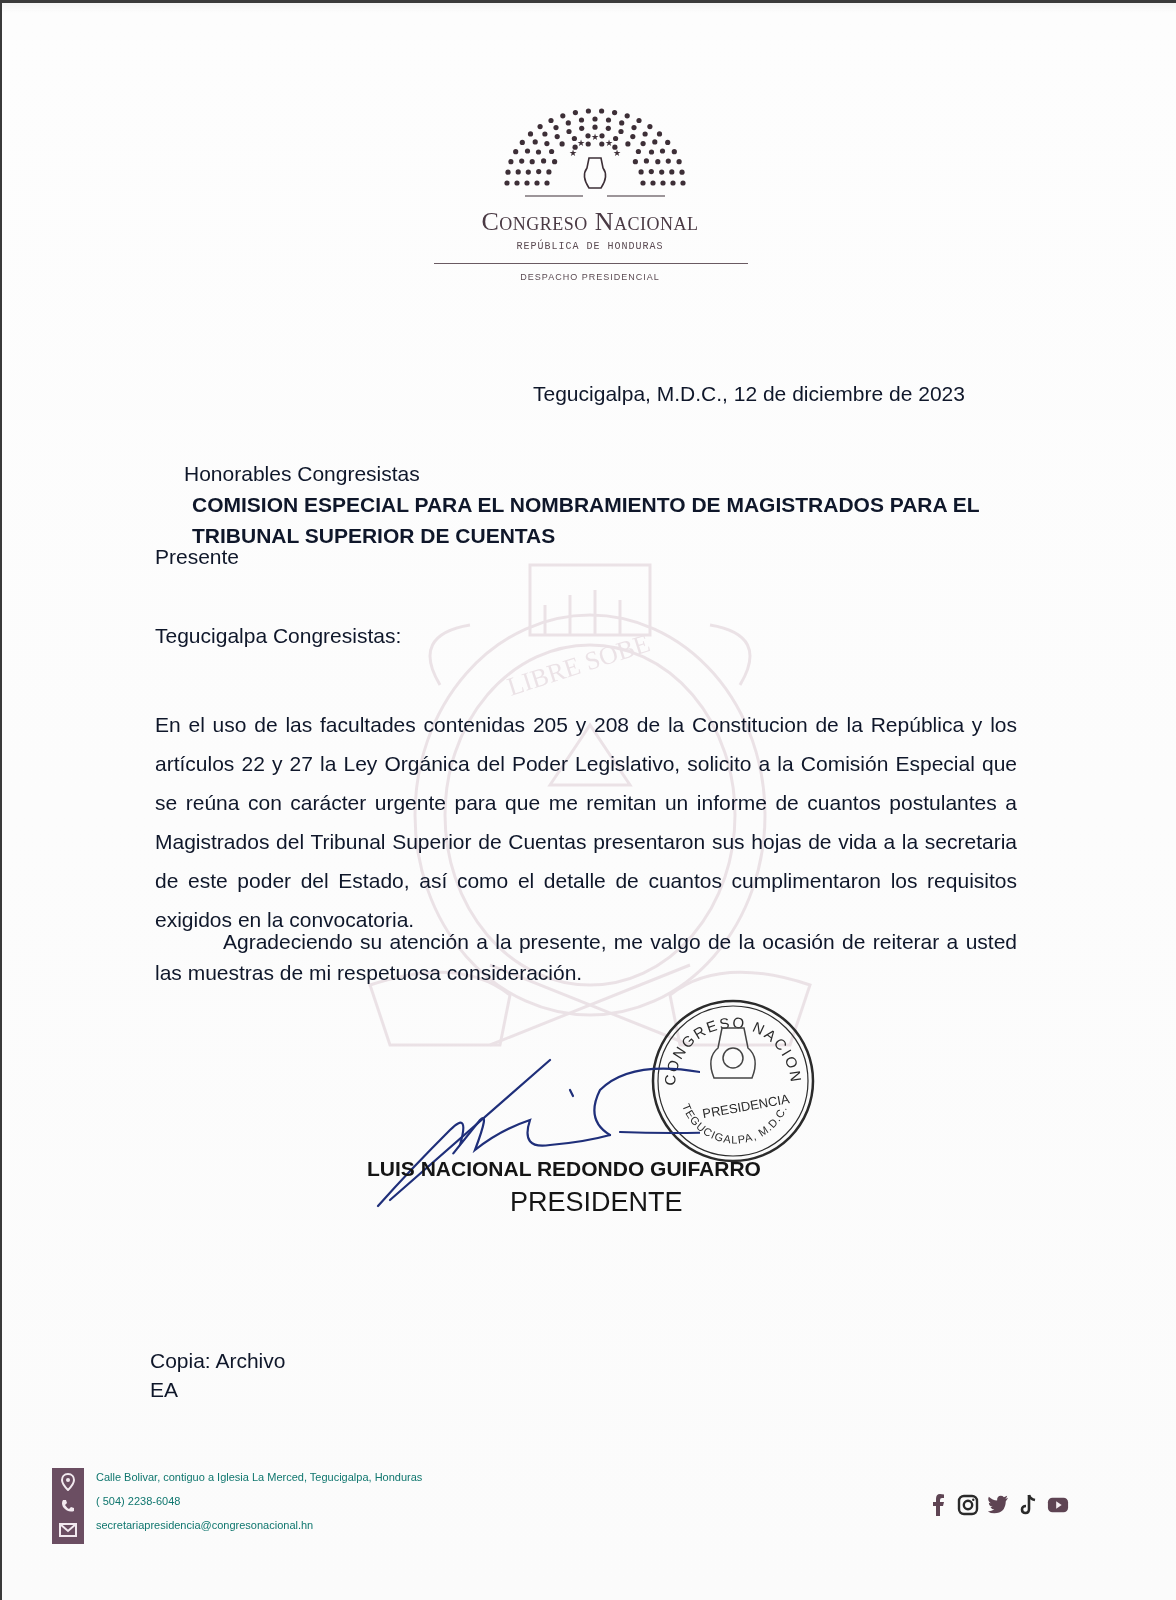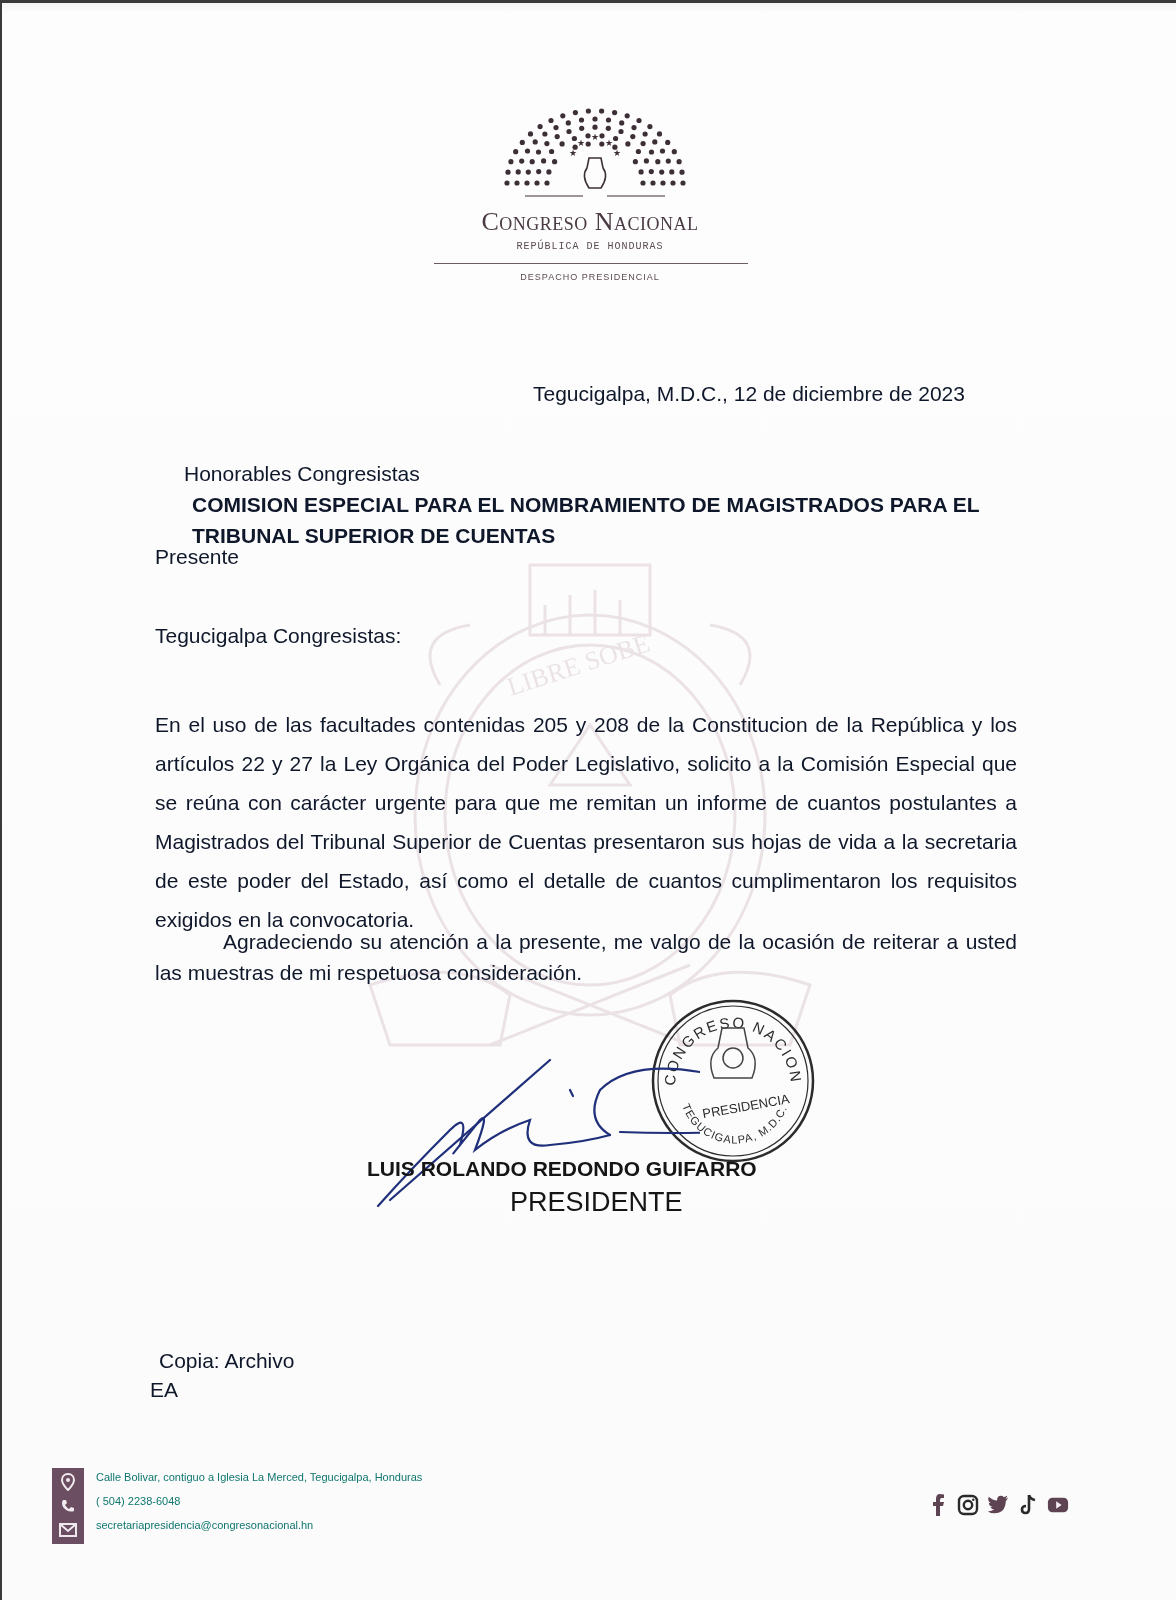--- a/index.html
+++ b/index.html
@@ -25,21 +25,21 @@
   .addr3 { left:155px; top:541px; }
   .greet { left:155px; top:620px; }
   .body1 { left:155px; top:705px; width:862px; text-align:justify; text-align-last:left; line-height:39px; }
   .body2 { left:155px; top:926px; width:862px; text-align:justify; text-align-last:left; text-indent:68px; line-height:31px; }
 
   .signame { position:absolute; left:367px; top:1157px; font-size:21px; font-weight:bold; color:#151515; }
   .sigrole { position:absolute; left:510px; top:1187px; font-size:27px; color:#151515;text-align:center; }
   .stamp { position:absolute; left:650px; top:998px; width:166px; height:166px; }
   .signature { position:absolute; left:370px; top:1050px; width:330px; height:160px; }
 
-  .copy1 { left:150px; top:1345px;margin-left:9px; }
+  .copy1 { left:150px; top:1345px; }
   .copy2 { left:150px; top:1374px; }
 
   
   .footer-bar { position:absolute; left:52px; top:1468px; width:32px; height:76px; background:#6b4e62; }
   .ficon { position:absolute; left:52px; width:32px; height:24px; display:flex; align-items:center; justify-content:center; color:#f2e9ef; }
   .fline { position:absolute; left:96px; font-size:11px; color:#0f766e; }
   .social { position:absolute; left:927px; top:1494px; display:flex; gap:8px; align-items:center; }
   .social span { width:22px; height:22px; display:flex; align-items:center; justify-content:center; }
 </style>
 </head>
@@ -187,21 +187,21 @@
 
 <svg class="signature" viewBox="0 0 330 160">
   <g fill="none" stroke="#1f2f7a" stroke-width="2.2" stroke-linecap="round">
     <path d="M180 10 L20 150"></path>
     <path d="M8 156 Q40 120 80 80 Q100 60 90 95 Q70 120 110 70 Q120 60 105 100 Q130 80 160 70 Q150 100 180 95 Q215 92 240 85"></path>
     <path d="M200 40 L203 46"></path>
     <path d="M240 85 Q215 70 230 40 Q260 10 330 22 Q370 30 400 55 Q420 80 360 82 Q300 84 250 82"></path>
   </g>
 </svg>
 
-<div class="signame">LUIS ROLANDO REDONDO GUIFARRO</div>
+<div class="signame">LUIS NACIONAL REDONDO GUIFARRO</div>
 <div class="sigrole">PRESIDENTE</div>
 
 <div class="txt copy1">Copia: Archivo</div>
 <div class="txt copy2">EA</div>
 
 <div class="footer-bar"></div>
 <div class="ficon" style="top:1470px">
   <svg width="14" height="18" viewBox="0 0 14 18">
       <path d="M7 1 C3 1 1 4 1 7 C1 11 7 17 7 17 C7 17 13 11 13 7 C13 4 11 1 7 1 Z" fill="none" stroke="#f2e9ef" stroke-width="2"></path>
       <circle cx="7" cy="7" r="2" fill="#f2e9ef"></circle>

